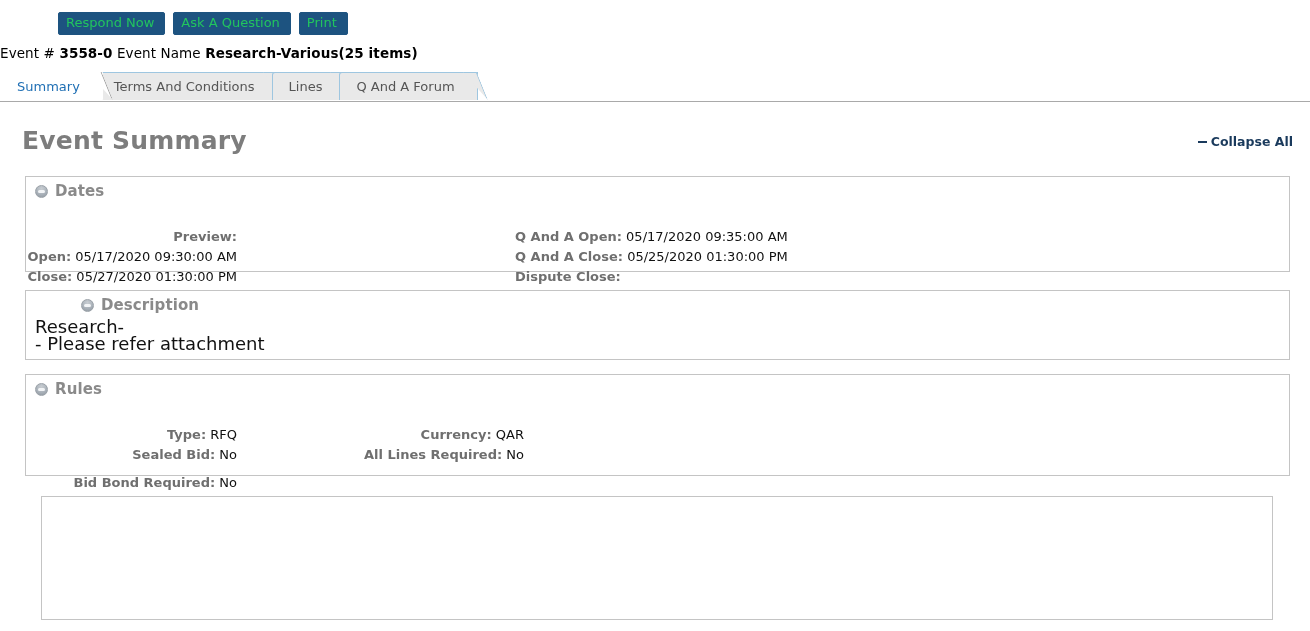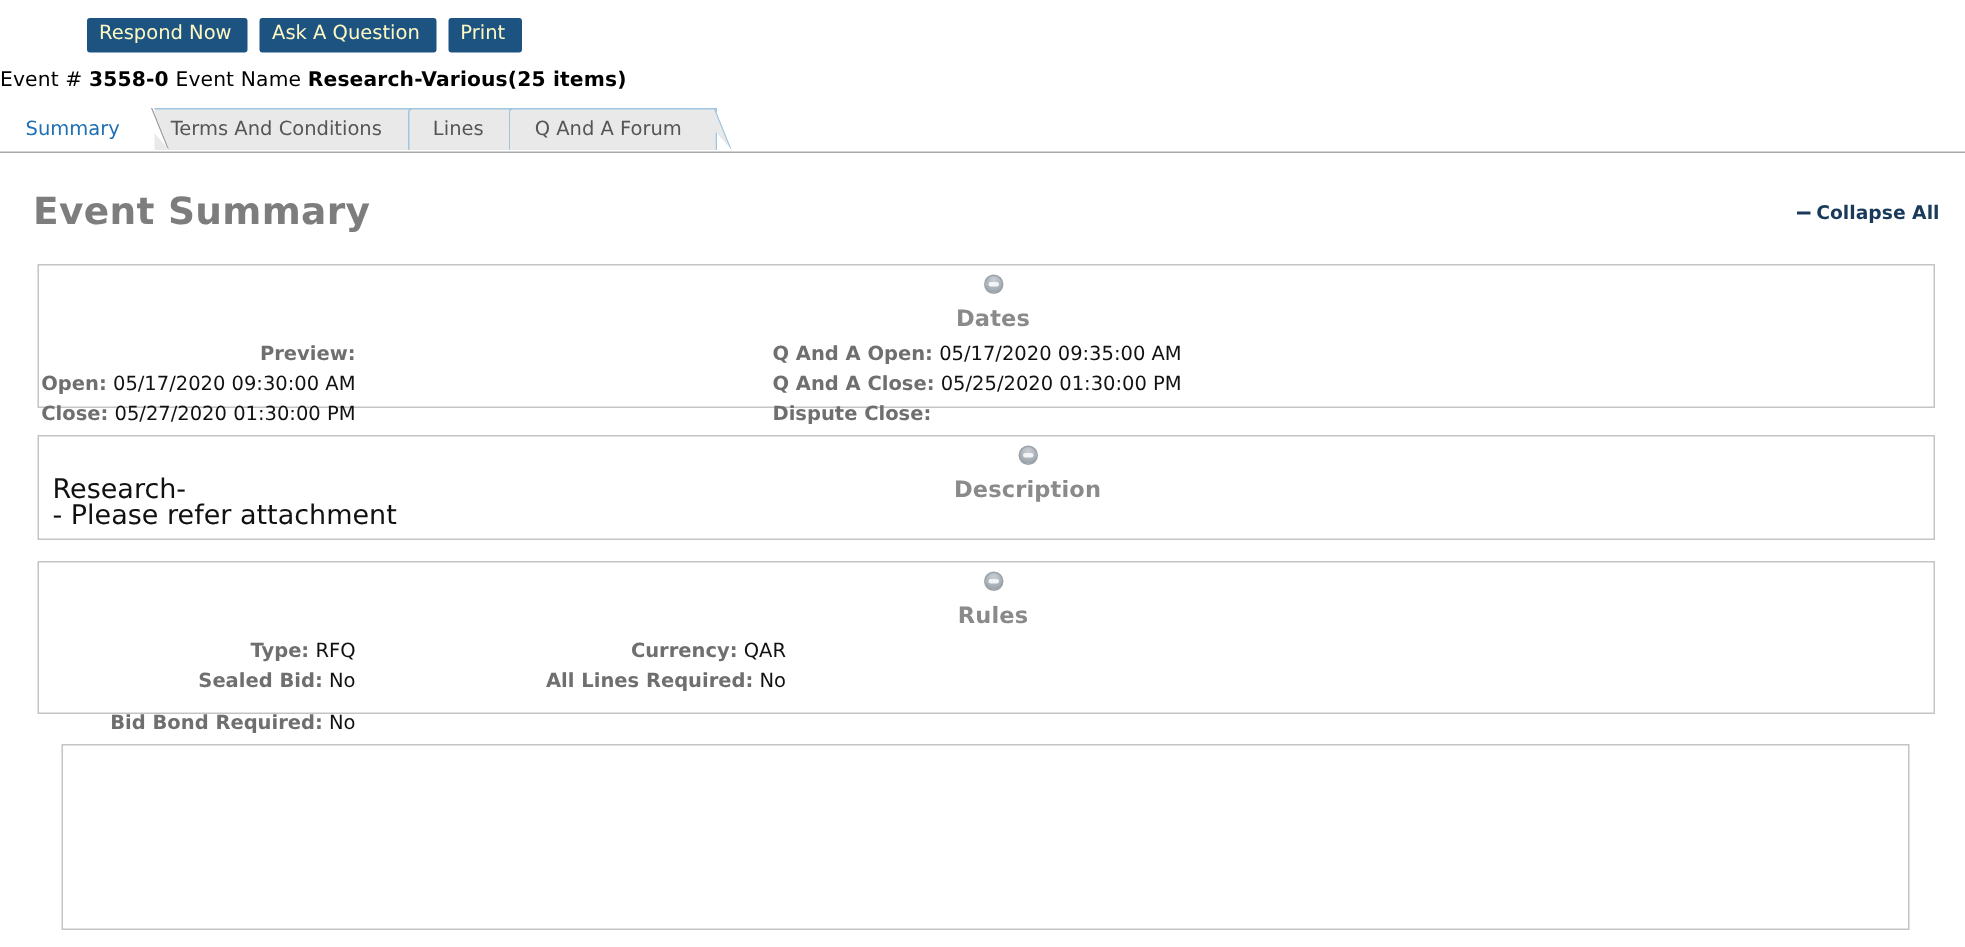--- a/index.html
+++ b/index.html
@@ -23,21 +23,21 @@
     left: 0;
     top: 11px;
     height: 24px;
     display: flex;
     align-items: center;
     gap: 8px;
     padding-left: 58px;
   }
   .btn {
     background: #1d5380;
-    color: #fef9c3;
+    color: #22c55e;
     border: 1px solid #1d5380;
     border-radius: 2px;
     font-family: "DejaVu Sans", "Liberation Sans", sans-serif;
     font-size: 13px;
     line-height: 14px;
     padding: 3px 10px 4px 7px;
     cursor: pointer;
     white-space: nowrap;
   }
 
@@ -154,21 +154,20 @@
     background: #ffffff;
     box-sizing: border-box;
   }
   .panel-head {
     display: flex;
     align-items: center;
     gap: 7px;
     padding: 6px 0 0 9px;
     height: 22px;
     box-sizing: border-box;
-    flex-direction: column;
   }
   .panel-title {
     font-size: 15px;
     font-weight: bold;
     color: #8a8a8a;
     letter-spacing: 0.1px;
   }
   .toggle-icon {
     width: 13px;
     height: 13px;

